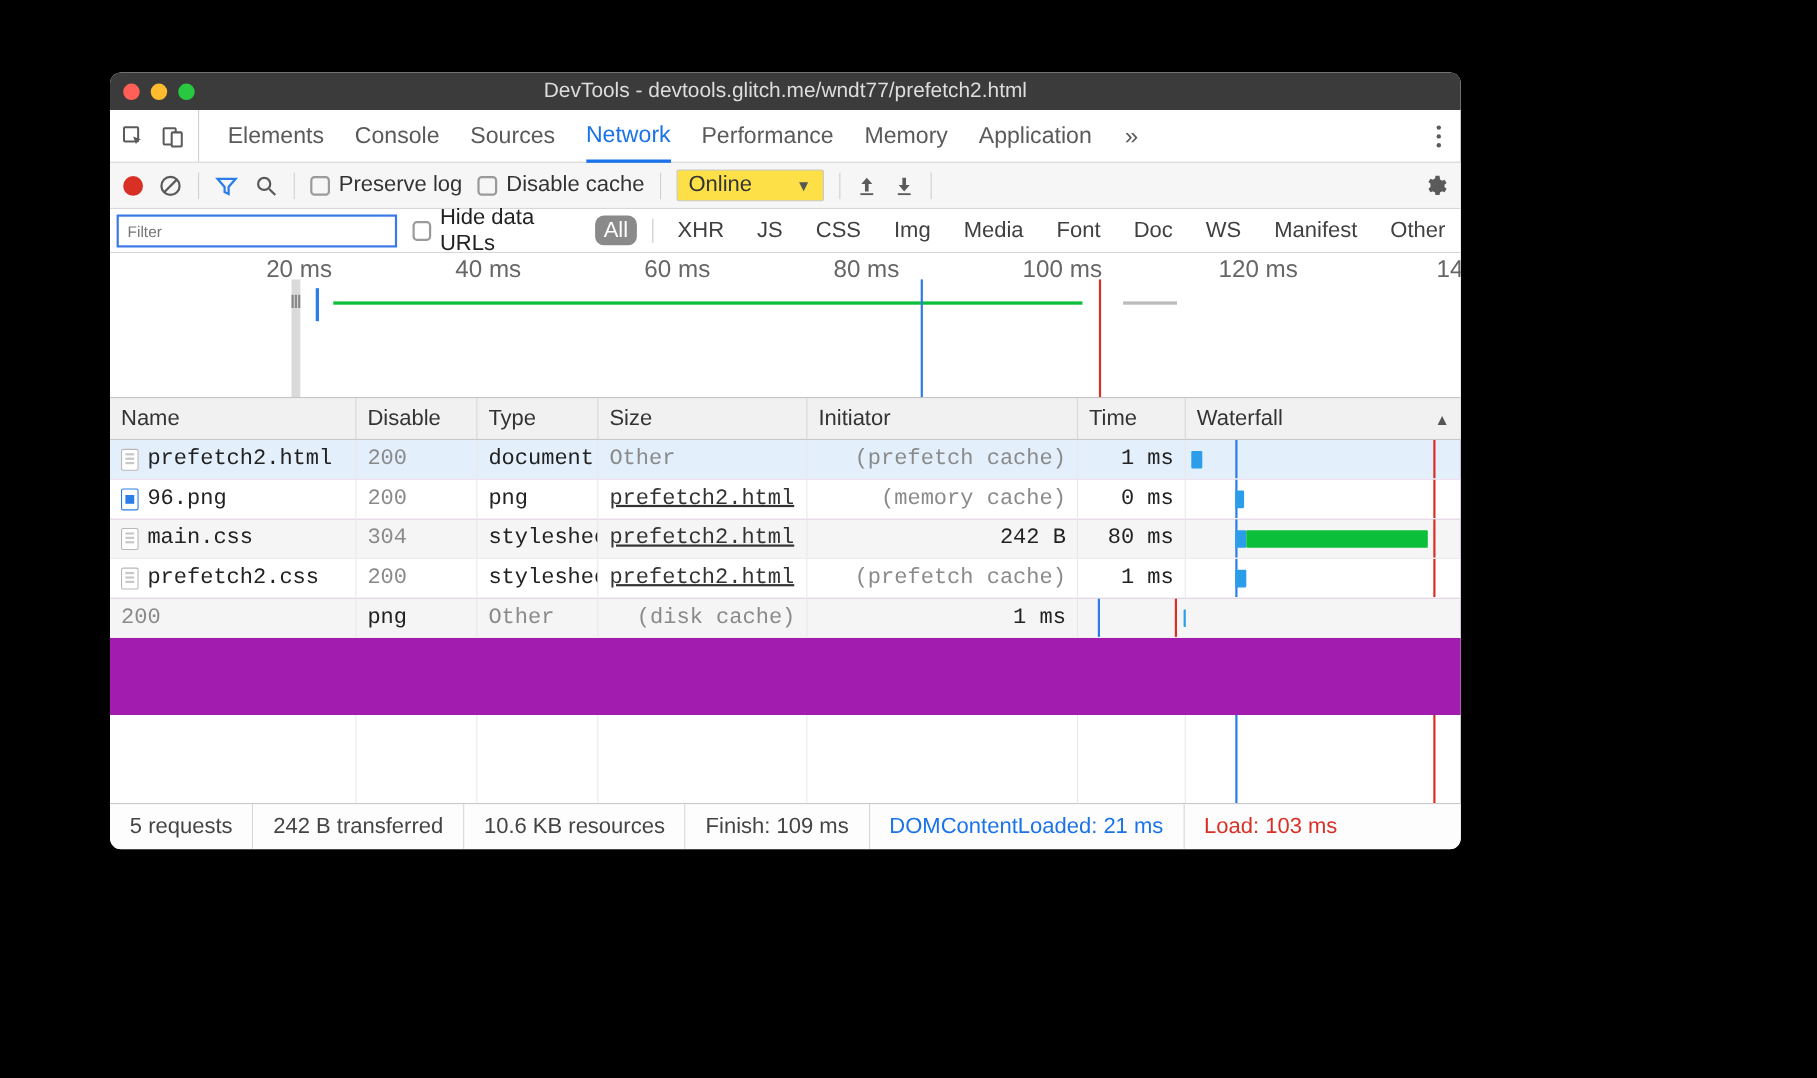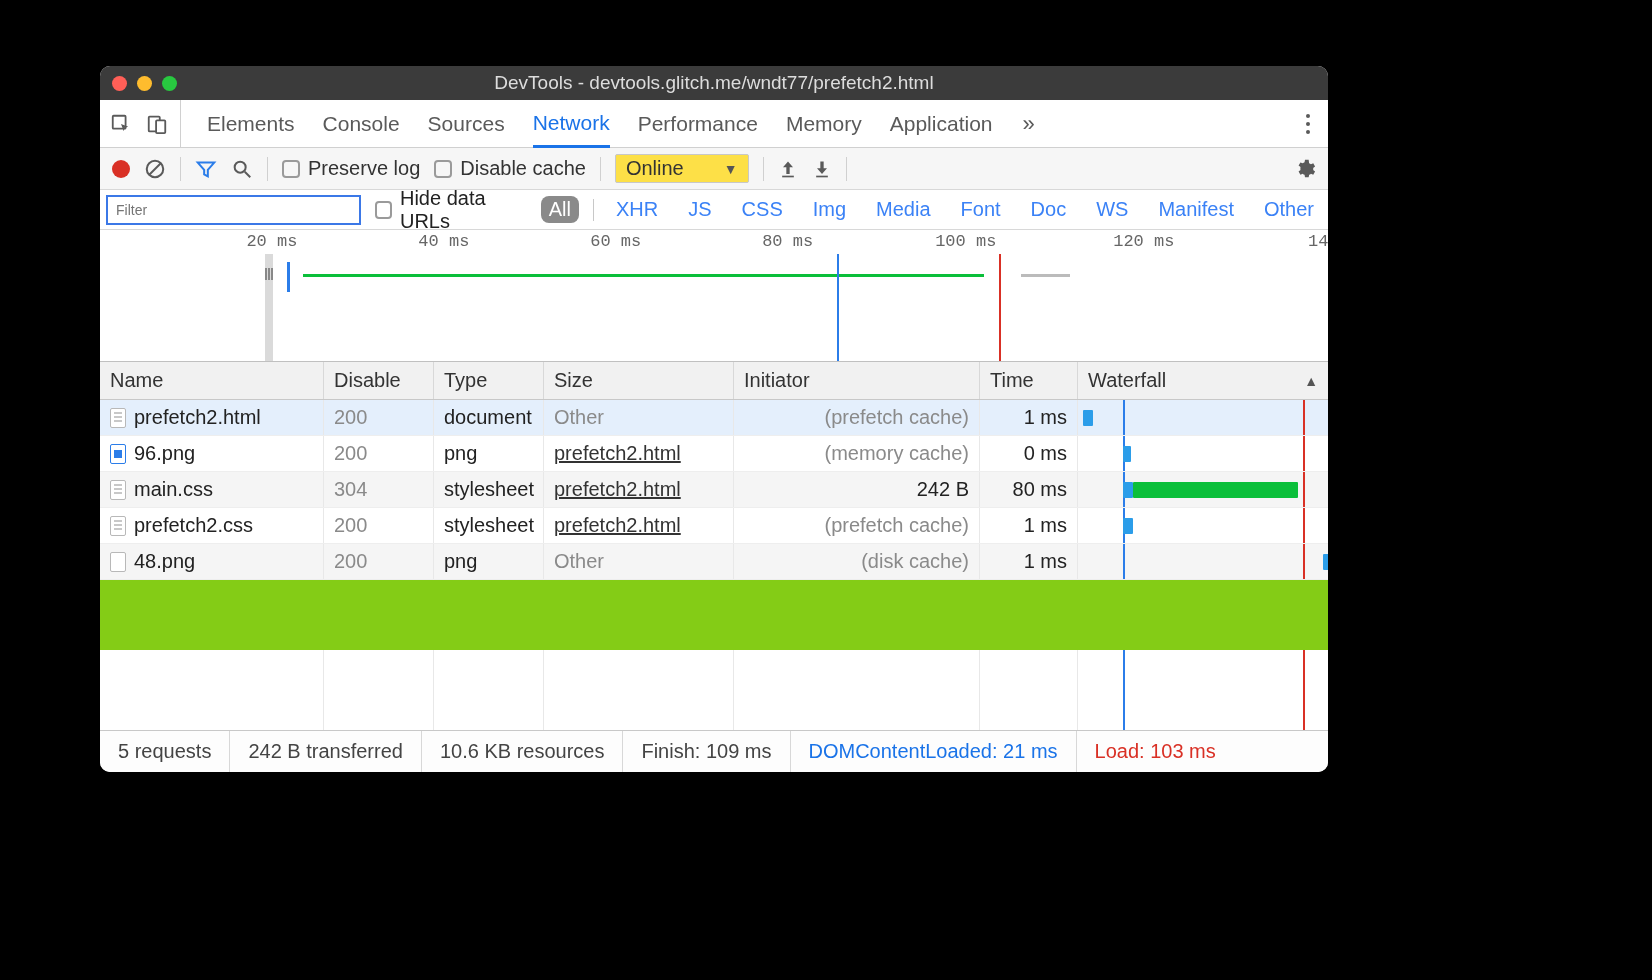--- a/index.html
+++ b/index.html
@@ -90,33 +90,33 @@
     background:#fff;
   }
   .filter-input {
     width: 280px; height:30px;
     border: 2px solid #3b78e7;
     outline:none;
     padding: 0 8px;
     font-size:14px;
     color:#888;
   }
-  .pill { padding:2px 8px; border-radius:8px; cursor:pointer; color:#3b82f6;}
+  .pill { padding:2px 8px; border-radius:8px; cursor:pointer; color:#404040;}
   .pill.active { background:#8a8a8a; color:#fff; }
   .type-filters { display:flex; gap:14px; align-items:center; }
   .type-sep { width:1px; height:22px; background:#c8c8c8; }
 
   
   .overview {
     height: 132px;
     border-bottom: 1px solid #c0c0c0;
     position: relative;
     background:#fff;
   }
-  .ov-ticks { position:absolute; top:2px; left:0; right:0; height:20px; font-size:17px; color:#666;font-family:Liberation Mono, monospace; }
+  .ov-ticks { position:absolute; top:2px; left:0; right:0; height:20px; font-size:22px; color:#666; }
   .ov-ticks span { position:absolute; transform:translateX(-50%); }
   .ov-body { position:absolute; top:24px; left:0; right:0; bottom:0; }
   .ov-bar { position:absolute; height:3px; background:#0bbf3a; top:20px; }
   .ov-blue { position:absolute; width:2px; background:#2b7de9; top:0; bottom:0; }
   .ov-blue-short { position:absolute; width:3px; background:#2b7de9; top:8px; height:30px; }
   .ov-red  { position:absolute; width:2px; background:#d93025; top:0; bottom:0; }
   .ov-handle { position:absolute; top:0; bottom:0; width:8px; background:rgba(150,150,150,0.35); }
   .ov-handle::after { content:""; position:absolute; left:3px; top:14px; width:2px; height:12px; background:#888; box-shadow: -3px 0 #888, 3px 0 #888;}
   .ov-gray-dash { position:absolute; height:3px; background:#bbb; top:20px; }
 
@@ -130,21 +130,21 @@
   .grid-header {
     height: 38px;
     background:#f1f1f1;
     border-bottom:1px solid #c8c8c8;
     font-size:20px; color:#333;
   }
   .grid-header > div { padding:0 10px; border-right:1px solid #d8d8d8; height:100%; display:flex; align-items:center; justify-content:space-between;}
   .grid-header > div:last-child { border-right:none; }
   .sort-caret { font-size:14px; color:#555; }
 
-  .grid-body { min-height: 250px; background:#84cc16; position:relative; }
+  .grid-body { min-height: 250px; background:#a21caf; position:relative;font-family:Liberation Mono, monospace; }
   .grid-row {
     height: 36px; font-size:20px;
     border-bottom:1px solid #eee;
   }
   .grid-row:nth-child(odd){ background:#f5f5f5; }
   .grid-row:nth-child(even){ background:#fff; }
   .grid-row.selected { background:#e4effc !important; }
   .grid-row > div { padding:0 10px; height:100%; display:flex; align-items:center; border-right:1px solid #e8e8e8; overflow:hidden; white-space:nowrap;}
   .grid-row > div:last-child { border-right:none; }
   .cell-name { gap:8px; }
@@ -434,24 +434,20 @@
           <div class="cell-time">1 ms</div>
           <div class="cell-wf">
             <div class="wf-canvas">
               <div class="wf-blue-line" style="left: 18%;"></div>
               <div class="wf-red-line" style="left: 90%;"></div>
               <div class="wf-bar req" style="left: 18%; width: 4%;"></div>
             </div>
           </div>
         </div>
         <div class="grid-row">
-          <div class="cell-name">
-            <span class="file-icon blank"></span>
-            <span>48.png</span>
-          </div>
           <div class="muted">200</div>
           <div>png</div>
           <div>
             <span class="muted">Other</span>
           </div>
           <div class="cell-size muted">(disk cache)</div>
           <div class="cell-time">1 ms</div>
           <div class="cell-wf">
             <div class="wf-canvas">
               <div class="wf-blue-line" style="left: 18%;"></div>

